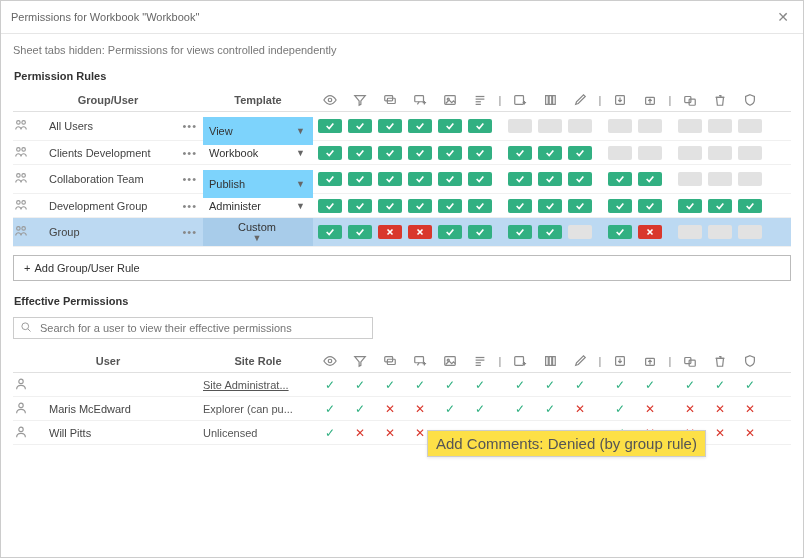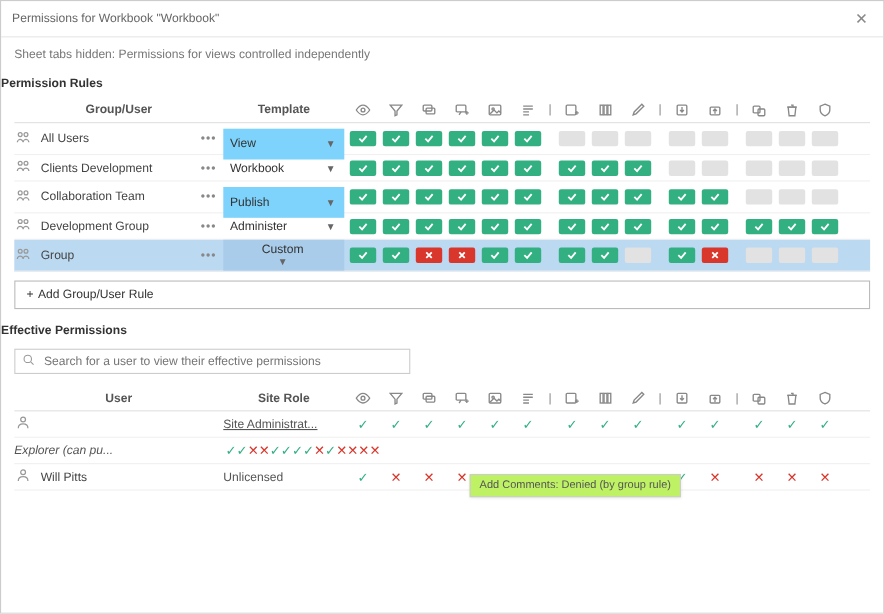--- a/index.html
+++ b/index.html
@@ -21,39 +21,39 @@
     display: flex;
     justify-content: space-between;
     align-items: center;
     padding: 6px 10px;
     border-bottom: 1px solid #e6e6e6;
     color: #666;
     font-size: 11px;
   }
   .close-x { font-size: 14px; color: #888; cursor: pointer; padding: 2px 4px; }
   .subtitle { padding: 10px 12px 0 12px; color: #777; font-size: 11px; }
-  .section-title { padding: 14px 12px 6px 0; font-weight: bold; font-size: 11px; color: #333; }
+  .section-title { padding: 14px 12px 6px 13px; font-weight: bold; font-size: 11px; color: #333; }
   .rules, .effective { padding: 0 12px; }
   .grid-header, .row {
     display: grid;
     grid-template-columns: 190px 110px 1fr;
     align-items: center;
     min-height: 24px;
   }
   .grid-header { border-bottom: 1px solid #e0e0e0; color: #555; font-size: 11px; padding: 4px 0;}
   .col-label { font-weight: 600; color: #555; text-align: center; }
   .perm-icons { display: flex; align-items: center; gap: 0; padding-left: 2px; }
   .perm-icons .hicon, .perm-icons .vsep {
     width: 30px; display:flex; justify-content:center; color:#888;
   }
   .vsep { width: 10px !important; color:#ddd; }
   .row { border-bottom: 1px solid #f0f0f0; min-height: 24px; }
   .row.selected { background: #bcd9f2; }
   .row.selected .template-cell { background: #a8ccea; flex-direction: column; }
-  .gu-cell { display:flex; align-items:center; gap:8px; padding: 2px 0;}
+  .gu-cell { display:flex; align-items:center; gap:20px; padding: 2px 0;}
   .gu-icon { width:16px; color:#888; text-align:center; }
   .gu-name { flex:1; color:#444; }
   .gu-more { color:#888; padding:0 6px; cursor:pointer; letter-spacing:1px;}
   .template-cell { display:flex; align-items:center; justify-content:space-between; padding: 3px 8px 3px 6px; height:100%;}
   .template-cell.shaded { background:#7dd3fc;margin-top:10px; }
   .caret { color:#666; font-size:9px; }
   .perm-cells { display:flex; align-items:center; padding-left:2px; gap:0;}
   .pcell { width:30px; display:flex; justify-content:center; }
   .sep { width:10px; }
   .pill {
@@ -88,22 +88,22 @@
   .eff-row { border-bottom:1px solid #f0f0f0; min-height:24px; }
   .glyph { text-align:center; width:30px; font-size:12px; }
   .glyph.allow { color:#32b082; }
   .glyph.deny  { color:#d9372c; }
   .glyph.none  { color:#bbb; }
   .tooltip {
     position: relative;
   }
   .tooltip-box {
     position:absolute; top:-3px; left:-8px;
-    background:#bef264; border:1px solid #ccc; padding:4px 8px;
-    font-size:10px; color:#555; white-space:nowrap;
+    background:#fde047; border:1px solid #ccc; padding:4px 8px;
+    font-size:15px; color:#555; white-space:nowrap;
     box-shadow: 0 1px 3px rgba(0,0,0,0.1);
     z-index:5;
   }
   .hicon svg { width:14px; height:14px; stroke:#888; fill:none; stroke-width:1.4; }
 </style>
 </head>
 <body>
 
 <div class="dialog">
 
@@ -868,21 +868,28 @@
             <div class="sep"></div>
             <div class="glyph allow">✓</div>
             <div class="glyph allow">✓</div>
             <div class="sep"></div>
             <div class="glyph allow">✓</div>
             <div class="glyph allow">✓</div>
             <div class="glyph allow">✓</div>
           </div>
         </div>
         <div class="row eff-row">
-          <div style="color: rgb(85, 85, 85); font-style: italic;">Explorer (can pu...</div>
+          <div class="gu-cell">
+            <span class="gu-icon"><svg width="14" height="14" viewBox="0 0 16 16" fill="none" stroke="#999" stroke-width="1.3">
+                <circle cx="8" cy="5" r="2.5"></circle>
+                <path d="M3 14c0-3 2.5-4.5 5-4.5s5 1.5 5 4.5"></path>
+              </svg></span>
+            <span class="gu-name">Maris McEdward</span>
+          </div>
+          <div style="color: rgb(85, 85, 85);">Explorer (can pu...</div>
           <div class="perm-cells">
             <div class="glyph allow">✓</div>
             <div class="glyph allow">✓</div>
             <div class="glyph deny">✕</div>
             <div class="glyph deny">✕</div>
             <div class="glyph allow">✓</div>
             <div class="glyph allow">✓</div>
             <div class="sep"></div>
             <div class="glyph allow">✓</div>
             <div class="glyph allow">✓</div>

